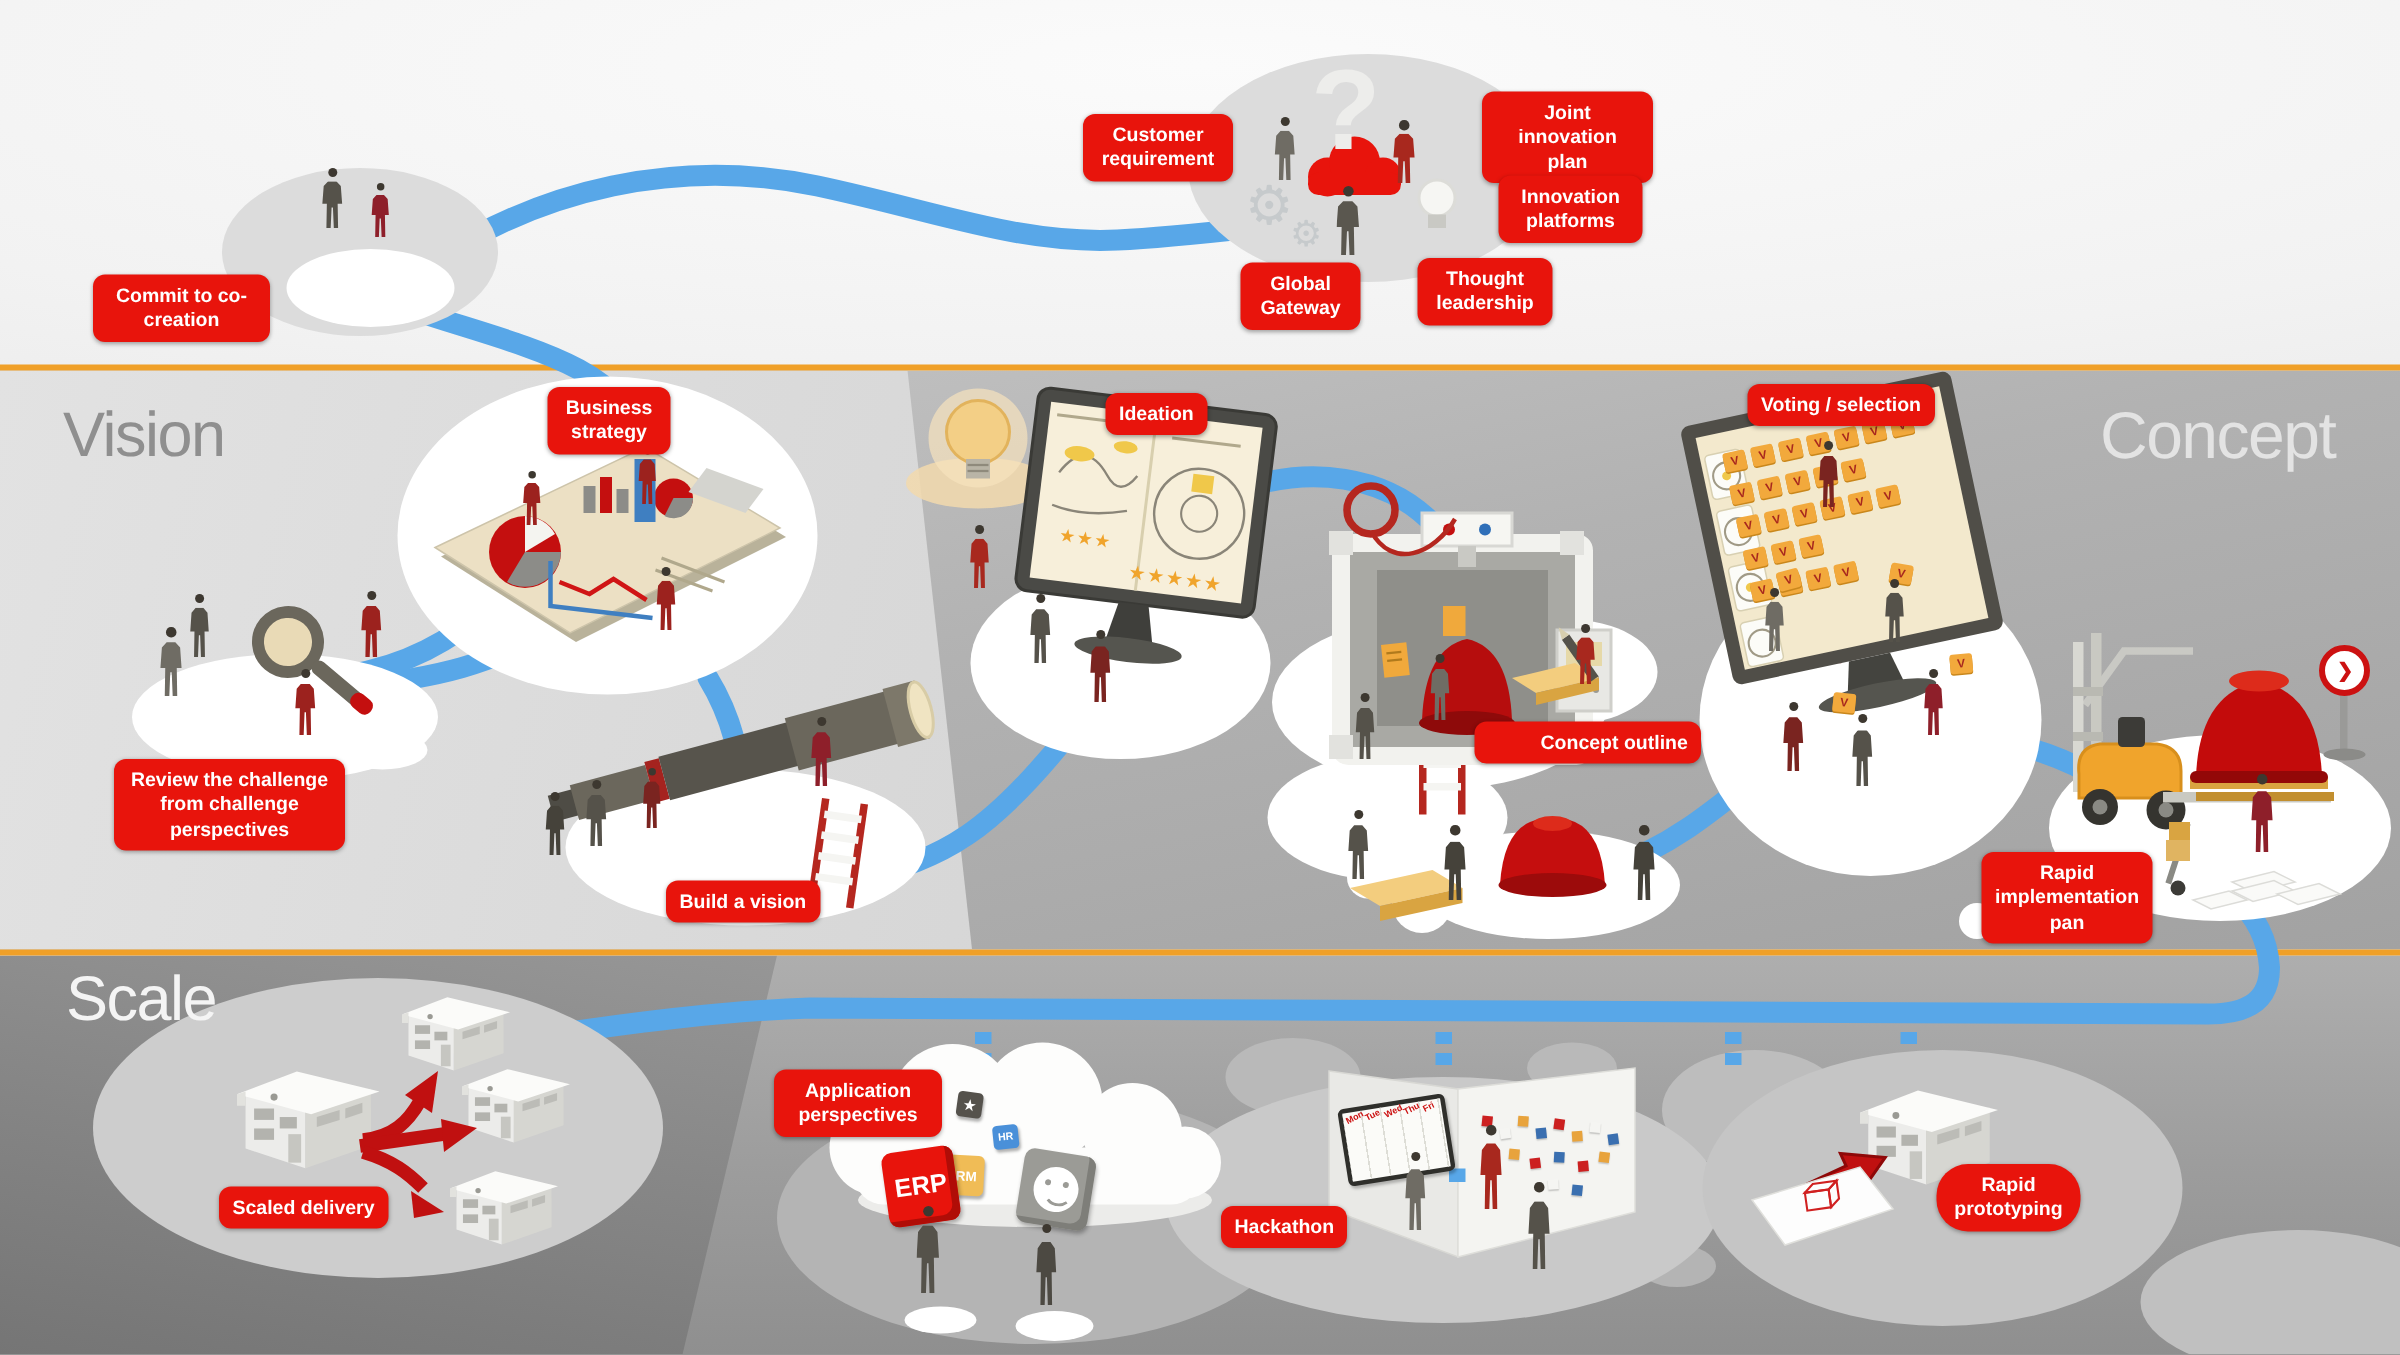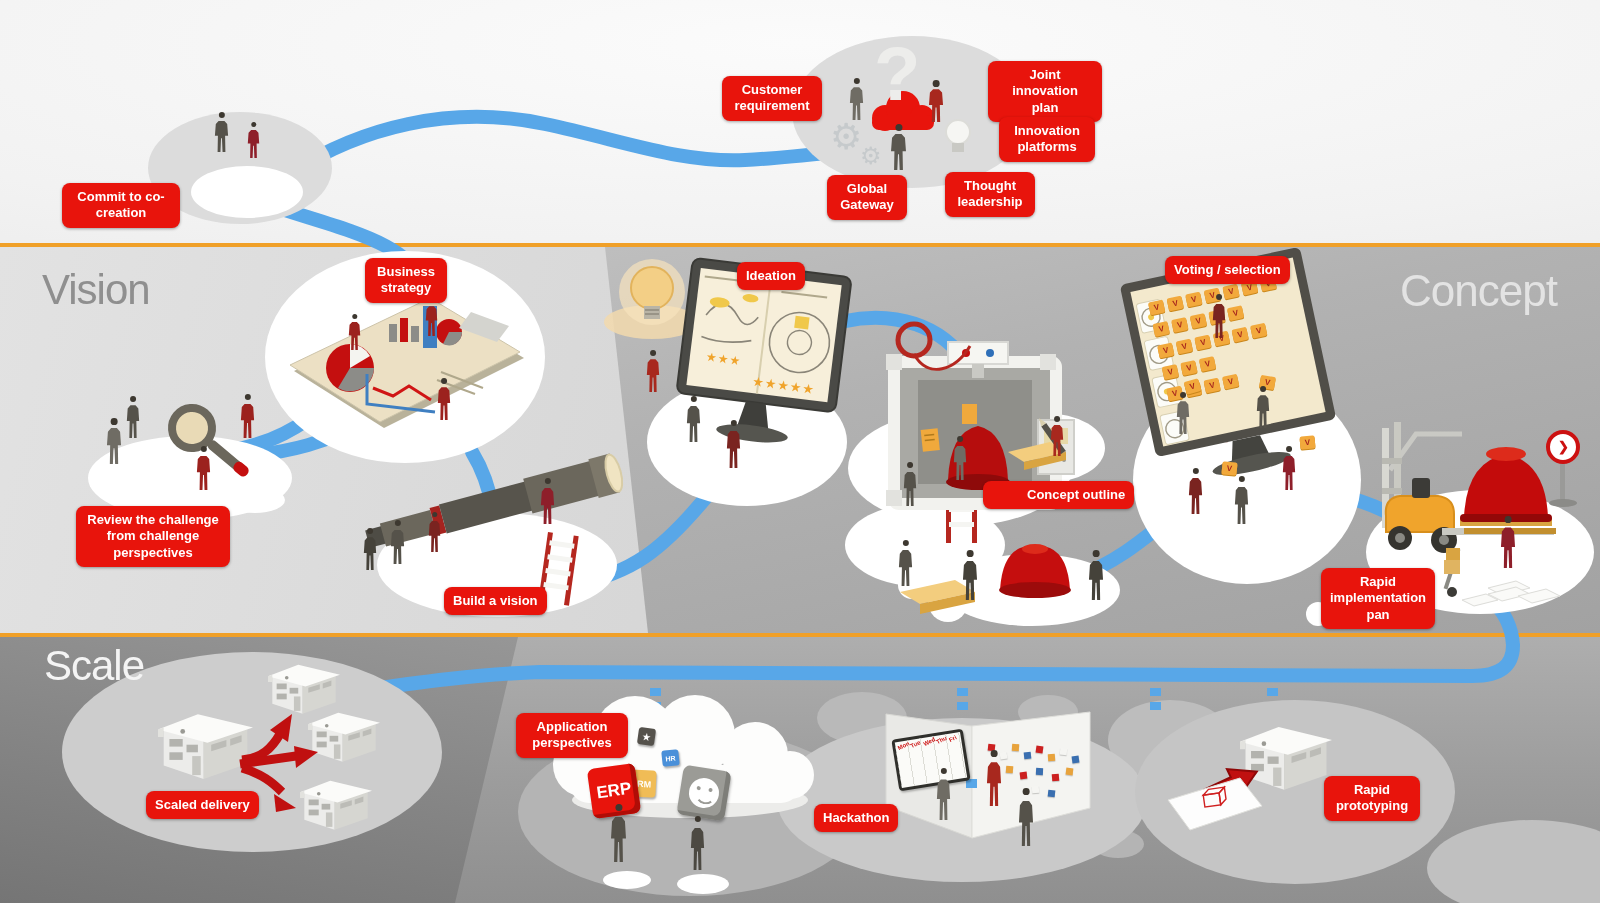--- a/index.html
+++ b/index.html
@@ -441,21 +441,21 @@
   <div class="lbl" style="left:365px;top:258px;width:64px;">Business strategy</div>
   <div class="lbl" style="left:76px;top:506px;width:136px;">Review the challenge from challenge perspectives</div>
   <div class="lbl" style="left:444px;top:587px;">Build a vision</div>
   <div class="lbl" style="left:737px;top:262px;">Ideation</div>
   <div class="lbl" style="left:1165px;top:256px;">Voting / selection</div>
   <div class="lbl" style="left:983px;top:481px;padding-left:44px;">Concept outline</div>
   <div class="lbl" style="left:1321px;top:556px;width:96px;margin-top:12px;">Rapid implementation pan</div>
   <div class="lbl" style="left:146px;top:791px;">Scaled delivery</div>
   <div class="lbl" style="left:516px;top:713px;width:94px;">Application perspectives</div>
   <div class="lbl" style="left:814px;top:804px;">Hackathon</div>
-  <div class="lbl" style="left:1324px;top:776px;width:78px;">Rapid prototyping</div>
+  <div class="lbl" style="left:1291px;top:776px;width:78px;border-radius:21px;">Rapid prototyping</div>
 
   <div id="vote-rows">
       <div class="vrow">
         <span class="vt">V</span>
         <span class="vt">V</span>
         <span class="vt">V</span>
         <span class="vt">V</span>
         <span class="vt">V</span>
         <span class="vt">V</span>
         <span class="vt">V</span>

